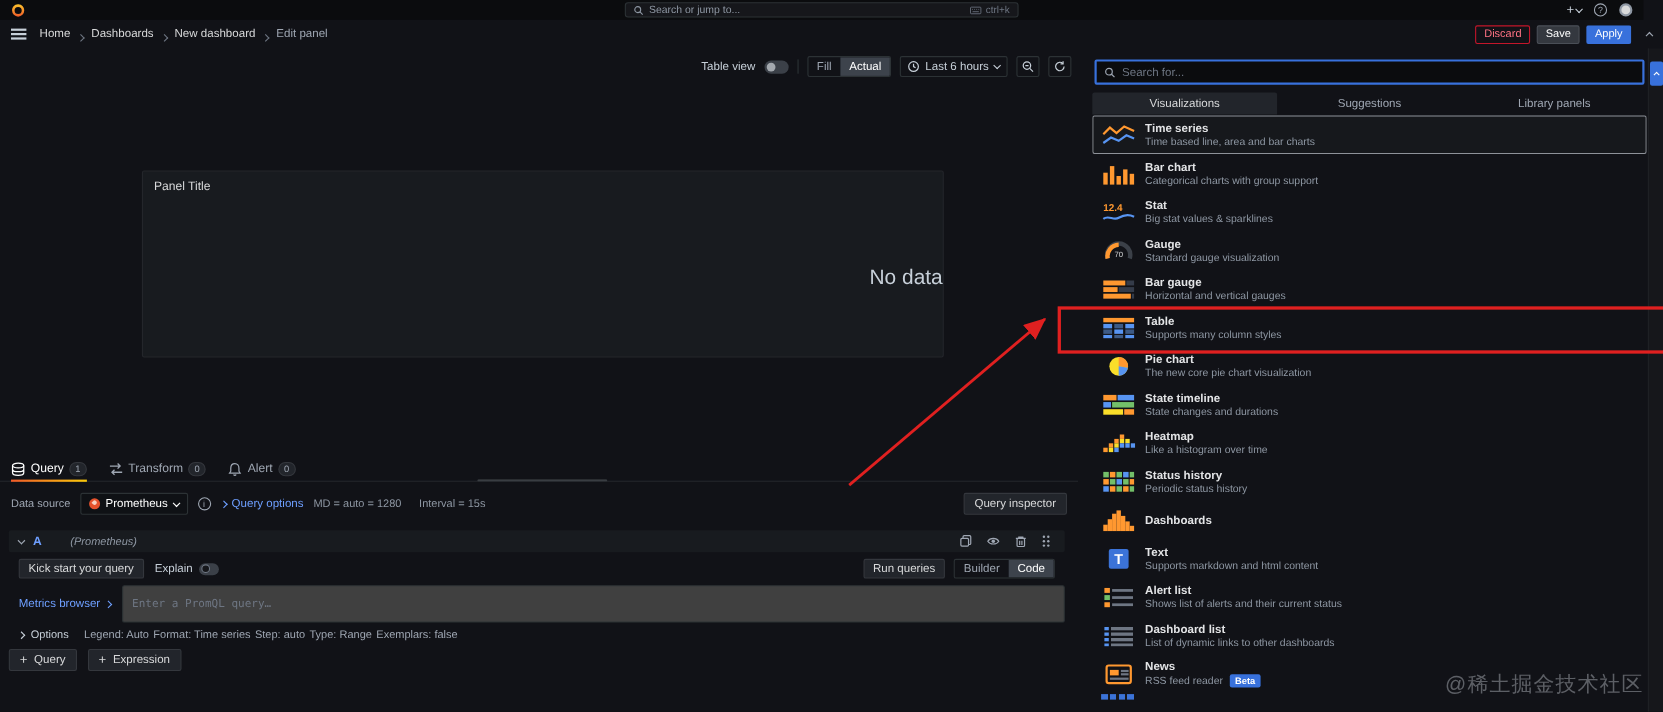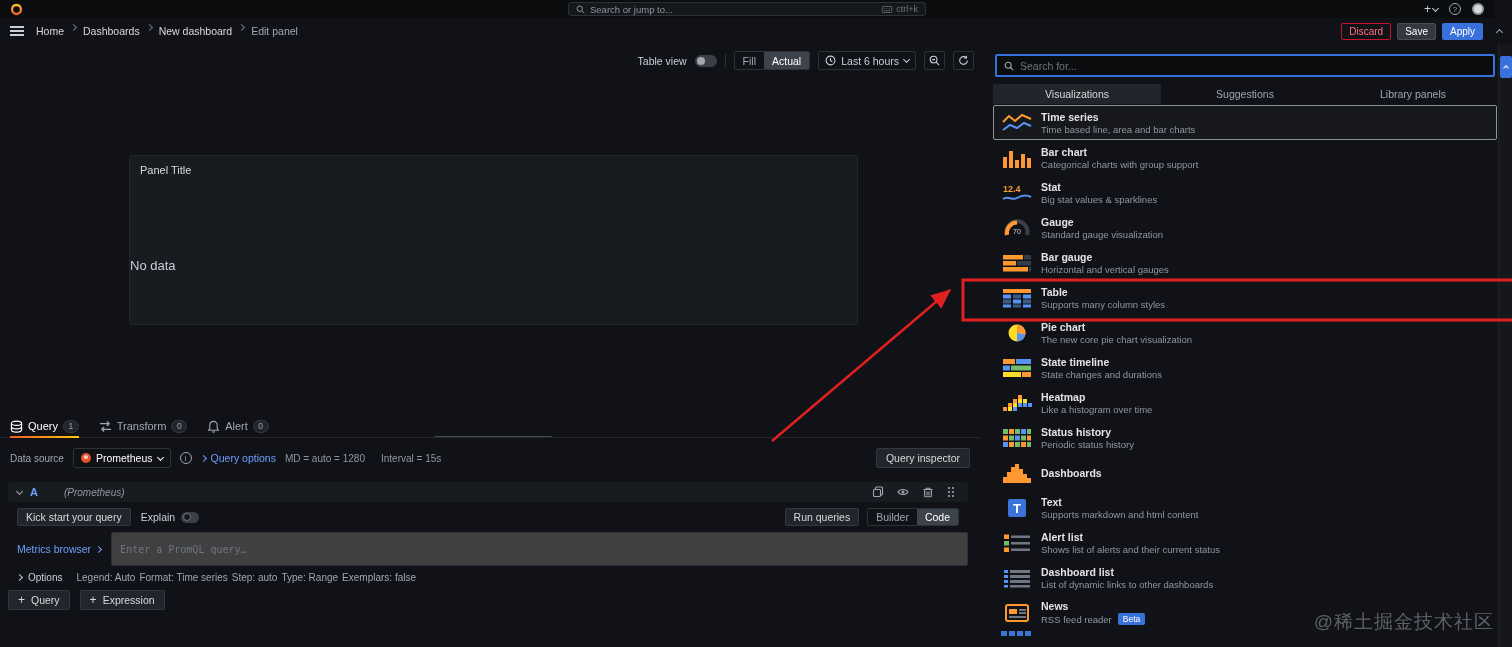--- a/index.html
+++ b/index.html
@@ -24,21 +24,21 @@
   .shortcut { display:flex; align-items:center; gap:3px; color:#6e7683; font-size:9px; }
   .topnav-right { margin-left:auto; display:flex; align-items:center; gap:11px; color:#c7d0d9; }
   .tn-plus { font-size:12px; display:flex; align-items:center; gap:2px; color:#c7d0d9; }
   .help-circle { width:12px; height:12px; border:1px solid #9fa7b3; border-radius:50%; display:flex; align-items:center; justify-content:center; font-size:8px; color:#9fa7b3; }
   .avatar { width:12px; height:12px; border-radius:50%; background:#d8d9da; border:2px solid #8e97a3; }
 
   
   .navbar { position:absolute; top:18px; left:0; right:0; height:26px; display:flex; align-items:center; padding:0 10px; }
   .hamburger { width:14px; display:flex; flex-direction:column; gap:2.5px; margin-right:12px; }
   .hamburger i { display:block; height:1.5px; background:#c7d0d9; }
-  .breadcrumb { display:flex; align-items:flex-start; gap:7px; font-size:10.5px; }
+  .breadcrumb { display:flex; align-items:flex-end; gap:7px; font-size:10.5px; }
   .bc-item { color:#d8d9da; }
   .bc-item.current { color:#9fa7b3; }
   .bc-sep { color:#6e7683; }
   .navbar-right { margin-left:auto; display:flex; align-items:center; gap:6px; }
   .btn { height:17px; display:inline-flex; align-items:center; padding:0 7px; font-size:10px; border-radius:2px; border:1px solid transparent; font-family:inherit; }
   .btn-discard { color:#ff7383; border-color:#c4162a; background:transparent; }
   .btn-save { background:#34383f; border-color:#4a4f57; color:#fff; }
   .btn-apply { background:#3871dc; color:#fff; }
   .collapse-ic { color:#9fa7b3; margin-left:8px; }
 
@@ -50,21 +50,21 @@
   .seg-group { display:flex; border:1px solid #2c3235; border-radius:2px; overflow:hidden; height:19px; }
   .seg { padding:0 8px; display:flex; align-items:center; font-size:10.5px; color:#9fa7b3; }
   .seg.active { background:#3d434c; color:#fff; }
   .ctrl-btn { height:19px; border:1px solid #2c3235; border-radius:2px; display:flex; align-items:center; gap:5px; padding:0 6px; color:#c7d0d9; font-size:10.5px; background:transparent; }
   .icon-sq { width:21px; justify-content:center; padding:0; }
   svg.mini { display:block; }
 
   
   .panel { position:absolute; left:129px; top:155px; width:729px; height:170px; background:#181b1f; border:1px solid #24262b; border-radius:2px; }
   .panel-title { font-size:11px; color:#d8d9da; padding:8px 10px; }
-  .no-data { position:absolute; top:50%; left:0; right:0; margin-top:18px; text-align:left; font-size:13px; color:#c7d0d9; }
+  .no-data { position:absolute; top:50%; left:0; right:0; margin-top:2px; text-align:right; font-size:19px; color:#c7d0d9; }
   .resizer { position:absolute; left:434px; top:436px; width:118px; height:2px; background:#44484d; border-radius:1px; }
 
   
   .editor-tabs { position:absolute; top:416px; left:0; width:980px; height:22px; display:flex; align-items:flex-end; gap:20px; padding:0 10px; border-bottom:1px solid #24262b; }
   .etab { display:flex; align-items:center; gap:5px; font-size:11px; color:#9fa7b3; height:22px; position:relative; }
   .etab.active { color:#fff; }
   .etab.active::after { content:""; position:absolute; bottom:-1px; left:0; right:0; height:2px; background:linear-gradient(90deg,#f05a28,#fbca0a); }
   .tab-ic { width:13px; height:13px; color:currentColor; }
   .badge { font-size:8.5px; background:#22252b; border:1px solid #34373d; border-radius:8px; padding:0 4.5px; color:#9fa7b3; line-height:11px; }
 
@@ -110,21 +110,21 @@
   .vtab { flex:1; display:flex; align-items:center; justify-content:center; font-size:10.5px; color:#9fa7b3; }
   .vtab.active { background:#22252b; color:#d8d9da; border-radius:2px 2px 0 0; }
   .viz-list { flex:1; overflow:hidden; padding-top:1px; }
   .viz-item { height:35px; display:flex; align-items:center; gap:9px; padding:0 8px; border:1px solid transparent; border-radius:2px; }
   .viz-item.selected { border-color:#8e9299; background:#16181c; }
   .viz-icon { width:30px; height:20px; flex:0 0 30px; }
   .viz-icon svg { width:30px; height:20px; display:block; }
   .viz-text { display:flex; flex-direction:column; justify-content:center; gap:1px; min-width:0; }
   .viz-name { font-size:10.5px; font-weight:bold; color:#e3e4e6; }
   .viz-desc { font-size:9.5px; color:#8e97a3; display:flex; align-items:center; gap:6px; }
-  .beta-badge { background:#3871dc; color:#fff; font-size:8.5px; padding:0 5px; border-radius:2px; line-height:12px; }
+  .beta-badge { background:#3871dc; color:#fff; font-size:8.5px; padding:0 5px; border-radius:2px; line-height:12px;font-weight:bold; }
   .viz-list::after { content:""; display:block; width:30px; height:5px; margin:1px 0 0 8px;
     background:repeating-linear-gradient(90deg,#3b73d8 0 6px,#16171b 6px 8px); }
 
   
   .scroll-col { position:absolute; right:0; top:44px; width:14px; bottom:0; background:#16171b; border-left:1px solid #202226; }
   .scroll-thumb { position:absolute; top:12px; left:1px; width:12px; height:22px; background:#3871dc; border-radius:2px; display:flex; align-items:center; justify-content:center; color:#fff; }
 
   
   .annot { position:absolute; top:0; left:0; z-index:55; pointer-events:none; }
   .watermark { position:absolute; right:18px; bottom:12px; font-size:19px; letter-spacing:1px; color:rgba(215,220,228,0.38); z-index:60; }

